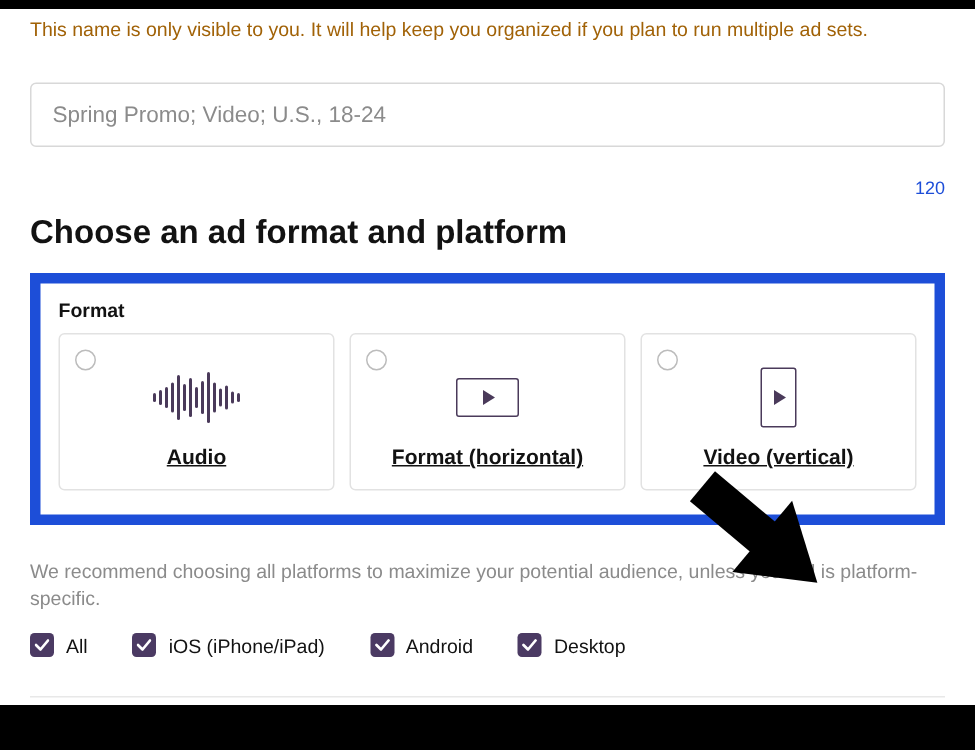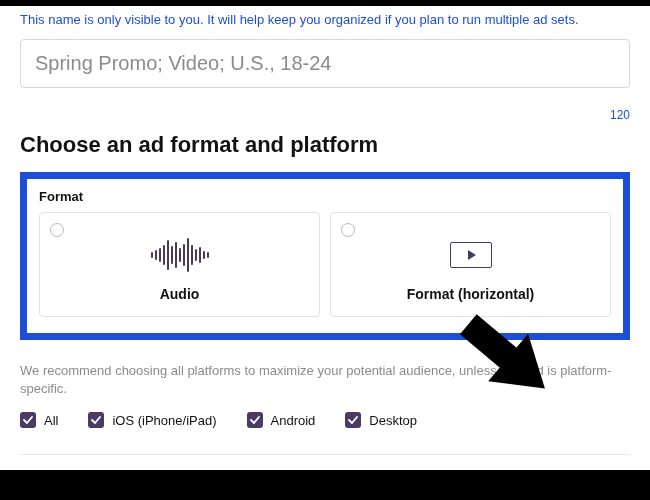--- a/index.html
+++ b/index.html
@@ -1,29 +1,29 @@
 <!DOCTYPE html>
 <html><head>
 <meta charset="utf-8">
 <style>
   * { box-sizing: border-box; margin: 0; padding: 0; }
   html, body { width: 650px; height: 500px; overflow: hidden; font-family: -apple-system, BlinkMacSystemFont, "Segoe UI", Helvetica, Arial, sans-serif; background: #fff; color: #121212; }
   .topbar { height: 6px; background: #000; }
   .page { padding: 0 20px; }
-  .helper { color: #1d4ed8; font-size: 13px; margin-top: 6px; margin-bottom: 12px; }
-  .name-input { width: 100%; border: 1px solid #d8d8d8; border-radius: 4px; padding: 12px 14px; font-size: 20px; color: #8b8b8b; background: #fff; outline: none; }
+  .helper { color: #a16207; font-size: 13px; margin-top: 6px; margin-bottom: 28px; }
+  .name-input { width: 100%; border: 1px solid #d8d8d8; border-radius: 4px; padding: 12px 14px; font-size: 15px; color: #8b8b8b; background: #fff; outline: none; }
   .counter { text-align: right; color: #1d4ed8; font-size: 12px; margin-top: 20px; }
   .h1 { font-size: 22px; font-weight: 700; margin-top: 10px; margin-bottom: 14px; }
   .format-box { border: 7px solid #1d4ed8; padding: 10px 12px 16px; position: relative; }
   .section-title { font-size: 13px; font-weight: 700; margin-bottom: 8px; }
   .cards { display: flex; gap: 10px; }
   .card { flex: 1; border: 1px solid #e2e2e2; border-radius: 4px; padding: 10px 10px 14px; position: relative; display: flex; flex-direction: column; align-items: center; min-height: 105px; cursor: pointer; }
   .radio { position: absolute; top: 10px; left: 10px; width: 14px; height: 14px; border: 1px solid #bcbcbc; border-radius: 50%; background: #fff; }
   .icon-area { flex: 1; display: flex; align-items: center; justify-content: center; margin-top: 6px; }
-  .card-label { font-size: 14px; font-weight: 700; margin-top: 6px; text-align: center; }
+  .card-label { font-size: 14px; font-weight: 700; margin-top: 6px; text-align: center; text-decoration: underline; }
   
   .wave { display: flex; align-items: center; gap: 2px; height: 40px; }
   .wave span { width: 2px; background: #4a3a5a; display: inline-block; border-radius: 1px; }
   
   .vid-h { width: 42px; height: 26px; border: 1.5px solid #4a3a5a; border-radius: 2px; display: flex; align-items: center; justify-content: center; }
   .play { width: 0; height: 0; border-left: 8px solid #4a3a5a; border-top: 5px solid transparent; border-bottom: 5px solid transparent; margin-left: 2px; }
   
   .vid-v { width: 24px; height: 40px; border: 1.5px solid #4a3a5a; border-radius: 2px; display: flex; align-items: center; justify-content: center; }
   .platforms { margin-top: 22px; }
   .platforms .section-title { font-weight: 700; font-size: 13px; }
@@ -83,20 +83,29 @@
       <div class="card">
         <span class="radio"></span>
         <div class="icon-area">
           <div class="vid-h">
               <div class="play"></div>
             </div>
         </div>
         <div class="card-label">Format (horizontal)</div>
       </div>
 
+      <div class="card">
+        <span class="radio"></span>
+        <div class="icon-area">
+          <div class="vid-v">
+              <div class="play"></div>
+            </div>
+        </div>
+        <div class="card-label">Video (vertical)</div>
+      </div>
 
     </div>
   </div>
 
   <div class="platforms">
     <div class="desc">We recommend choosing all platforms to maximize your potential audience, unless your ad is platform-specific.</div>
     <div class="checks">
 
       <label class="check">
         <span class="cb">

